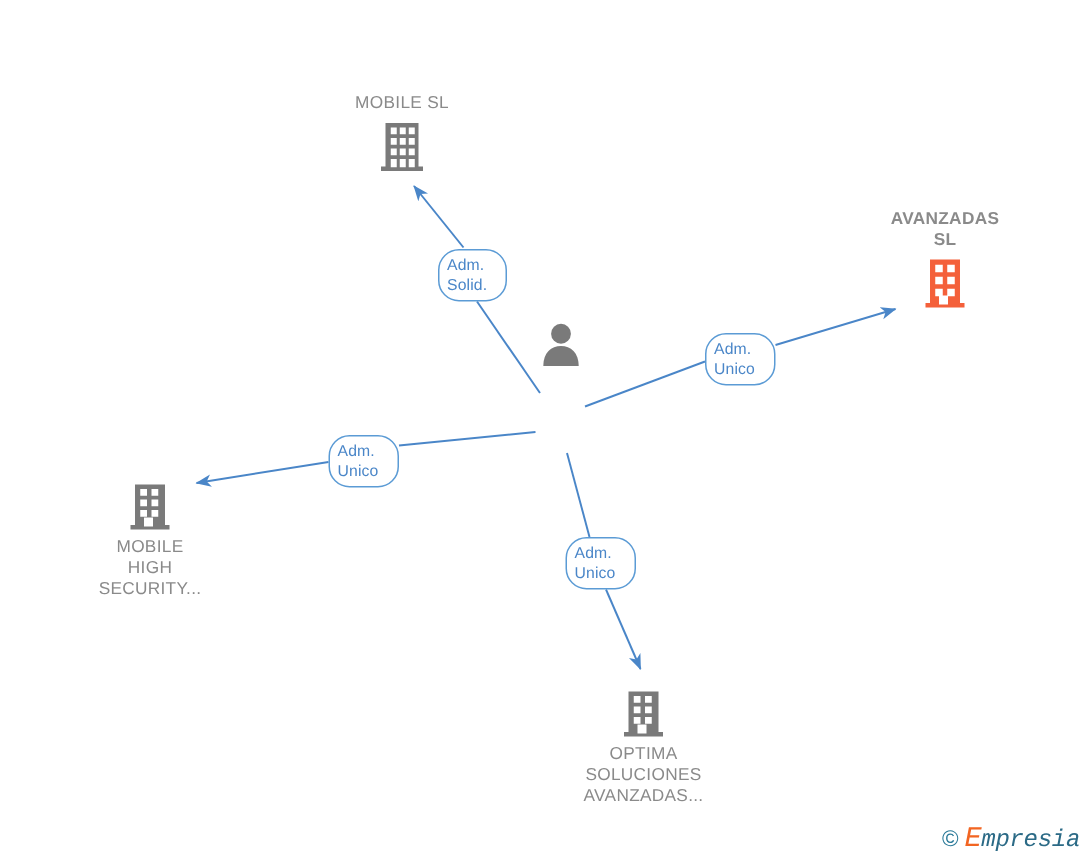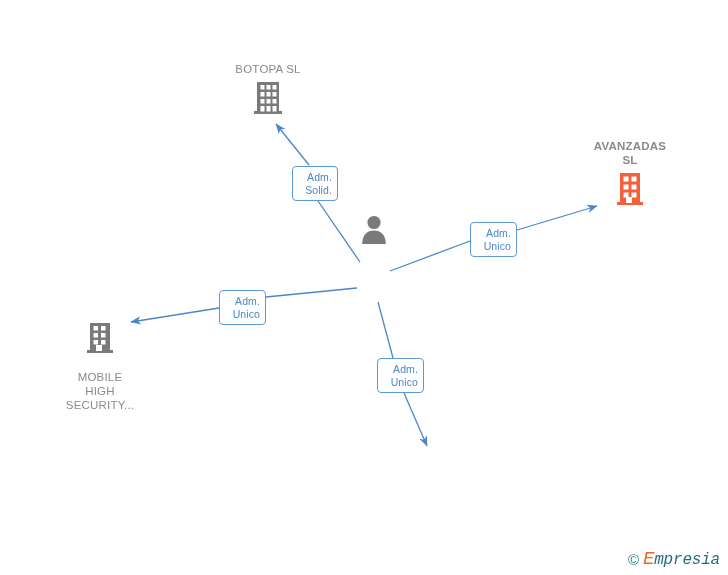--- a/index.html
+++ b/index.html
@@ -43,33 +43,33 @@
   }
   .node-label.strong {
     font-weight: bold;
     color: #8a8a8a;
   }
   .node-icon {
     display: block;
     margin: 0 auto;
   }
   .node-label.above { margin-bottom: 4px; }
-  .node-label.below { margin-top: 15px; }
+  .node-label.below { margin-top: 3px; }
 
   
   .tag {
     position: absolute;
     box-sizing: border-box;
     border: 1px solid #5b9bd5;
-    border-radius: 4px;
+    border-radius: 14px;
     background: #ffffff;
     color: #4a86c8;
     font-size: 10.5px;
     line-height: 13px;
-    text-align: right;
+    text-align: left;
     padding: 4px 5px 4px 5px;
     white-space: pre-line;
     letter-spacing: .1px;
   }
 
   
   #watermark {
     position: absolute;
     right: 8px;
     bottom: 6px;
@@ -123,21 +123,21 @@
       <line x1="219" y1="308" x2="131" y2="322" stroke="#4a86c8" stroke-width="1.3" marker-end="url(#arrowhead)"></line>
     </g>
 
     <g>
       <line x1="378" y1="302" x2="393" y2="358" stroke="#4a86c8" stroke-width="1.3"></line>
       <line x1="404" y1="393" x2="427" y2="446" stroke="#4a86c8" stroke-width="1.3" marker-end="url(#arrowhead)"></line>
     </g>
   </svg>
 
   <div class="node" style="left:268px; top:62px;">
-    <div class="node-label above">BOTOPA SL</div>
+    <div class="node-label above">MOBILE SL</div>
     <svg class="node-icon" width="30" height="36" viewBox="0 0 30 36" xmlns="http://www.w3.org/2000/svg" aria-hidden="true">
       <rect x="4" y="2" width="22" height="30" fill="#7a7a7a"></rect>
       <rect x="1" y="31" width="28" height="3" fill="#7a7a7a"></rect>
       <rect x="7.5" y="5" width="4" height="4.5" fill="#ffffff"></rect>
       <rect x="13.5" y="5" width="4" height="4.5" fill="#ffffff"></rect>
       <rect x="19.5" y="5" width="4" height="4.5" fill="#ffffff"></rect>
       <rect x="7.5" y="12" width="4" height="4.5" fill="#ffffff"></rect>
       <rect x="13.5" y="12" width="4" height="4.5" fill="#ffffff"></rect>
       <rect x="19.5" y="12" width="4" height="4.5" fill="#ffffff"></rect>
       <rect x="7.5" y="19" width="4" height="4.5" fill="#ffffff"></rect>
@@ -182,20 +182,36 @@
       <rect x="15" y="12" width="4.5" height="4.5" fill="#ffffff"></rect>
       <rect x="7.5" y="19" width="4.5" height="4.5" fill="#ffffff"></rect>
       <rect x="15" y="19" width="4.5" height="4.5" fill="#ffffff"></rect>
       <rect x="10" y="24" width="6" height="6" fill="#ffffff"></rect>
     </svg>
     <div class="node-label below">MOBILE
 HIGH
 SECURITY...</div>
   </div>
 
+  <div class="node" style="left:429px; top:459px;">
+    <svg class="node-icon" width="28" height="34" viewBox="0 0 28 34" xmlns="http://www.w3.org/2000/svg" aria-hidden="true">
+      <rect x="4" y="2" width="20" height="28" fill="#7a7a7a"></rect>
+      <rect x="1" y="29" width="26" height="3" fill="#7a7a7a"></rect>
+      <rect x="7.5" y="5" width="4.5" height="4.5" fill="#ffffff"></rect>
+      <rect x="15" y="5" width="4.5" height="4.5" fill="#ffffff"></rect>
+      <rect x="7.5" y="12" width="4.5" height="4.5" fill="#ffffff"></rect>
+      <rect x="15" y="12" width="4.5" height="4.5" fill="#ffffff"></rect>
+      <rect x="7.5" y="19" width="4.5" height="4.5" fill="#ffffff"></rect>
+      <rect x="15" y="19" width="4.5" height="4.5" fill="#ffffff"></rect>
+      <rect x="10" y="24" width="6" height="6" fill="#ffffff"></rect>
+    </svg>
+    <div class="node-label below">OPTIMA
+SOLUCIONES
+AVANZADAS...</div>
+  </div>
 
   <div class="tag" style="left:292px; top:166px; width:46px; height:35px;">Adm.
 Solid.</div>
 
   <div class="tag" style="left:470px; top:222px; width:47px; height:35px;">Adm.
 Unico</div>
 
   <div class="tag" style="left:219px; top:290px; width:47px; height:35px;">Adm.
 Unico</div>
 

